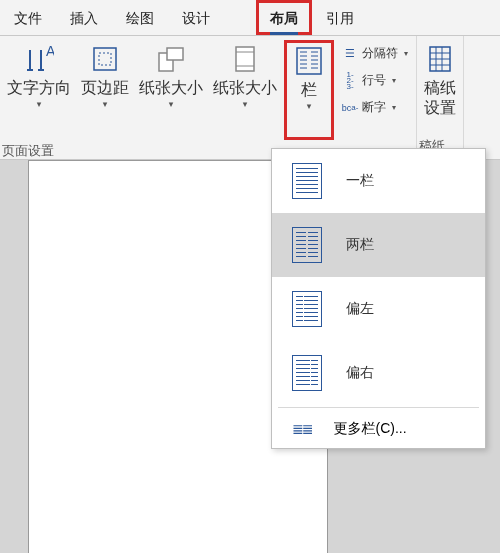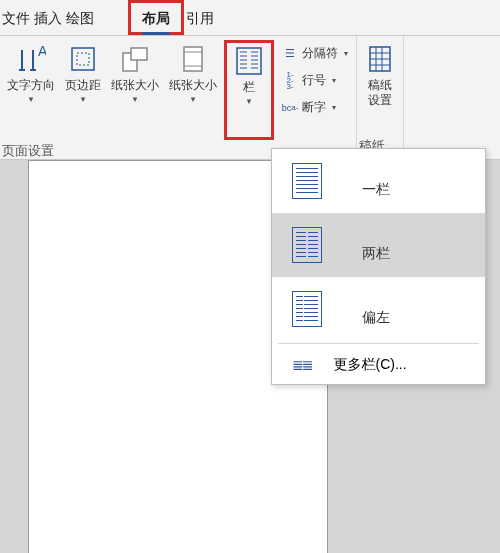--- a/index.html
+++ b/index.html
@@ -14,21 +14,21 @@
   }
   .tabs {
     display: flex;
     background: #f3f3f3;
     height: 36px;
     border-bottom: 1px solid #c8c8c8;
     position: relative;
     z-index: 1;
   }
   .tab {
-    padding: 10px 2px 8px;
+    padding: 10px 14px 8px;
     color: #222;
     cursor: pointer;
     font-size: 14px;
   }
   .tab.active {
     font-weight: 600;
     margin-left: 32px;
   }
   .tab.active::after {
     content: "";
@@ -74,21 +74,21 @@
     cursor: pointer;
   }
   .big-btn .ic {
     width: 32px;
     height: 32px;
     display: flex;
     align-items: center;
     justify-content: center;
   }
   .big-btn .lbl {
-    font-size: 12px;
+    font-size: 16px;
     color: #333;
     text-align: center;
     margin-top: 3px;
     line-height: 1.25;
   }
   .big-btn .caret {
     font-size: 9px;
     color: #555;
     margin-top: 1px;
   }
@@ -138,23 +138,23 @@
     left: 271px;
     top: 148px;
     width: 215px;
     background: #fff;
     border: 1px solid #bfbfbf;
     box-shadow: 2px 2px 6px rgba(0,0,0,.18);
     z-index: 10;
   }
   .dd-item {
     display: flex;
-    align-items: flex-end;
+    align-items: center;
     padding: 14px 20px;
-    gap: 40px;
+    gap: 24px;
     cursor: pointer;
   }
   .dd-item.sel {
     background: #d6d6d6;
   }
   .dd-item .dic {
     width: 30px;
     height: 36px;
     border: 1.5px solid #2b579a;
     position: relative;
@@ -193,20 +193,21 @@
   .colicon-R::before { content:""; position:absolute; left:3px; top:4px; bottom:4px; width:14px; background: repeating-linear-gradient(#2b579a 0 1px, transparent 1px 4px);}
   .colicon-R::after  { content:""; position:absolute; right:3px; top:4px; bottom:4px; width:7px; background: repeating-linear-gradient(#2b579a 0 1px, transparent 1px 4px);}
 </style>
 </head>
 <body>
 
 <div class="tabs">
   <div class="tab">文件</div>
   <div class="tab">插入</div>
   <div class="tab">绘图</div>
+  <div class="tab">设计</div>
   <div class="tab active hl">布局</div>
   <div class="tab">引用</div>
 </div>
 
 <div class="ribbon">
   <div class="group" style="flex:0 0 auto;">
     <div class="controls-row">
       <div class="big-btn">
         <div class="ic">
           <svg width="30" height="30">
@@ -325,18 +326,22 @@
     <div class="dlbl">一栏</div>
   </div>
   <div class="dd-item sel">
     <div class="dic colicon-2"></div>
     <div class="dlbl">两栏</div>
   </div>
   <div class="dd-item">
     <div class="dic colicon-L"></div>
     <div class="dlbl">偏左</div>
   </div>
+  <div class="dd-item">
+    <div class="dic colicon-R"></div>
+    <div class="dlbl">偏右</div>
+  </div>
   <div class="dd-sep"></div>
   <div class="dd-more">
     <span class="mic">≣≣</span>
     <span>更多栏(C)...</span>
   </div>
 </div>
 
 </body></html>

